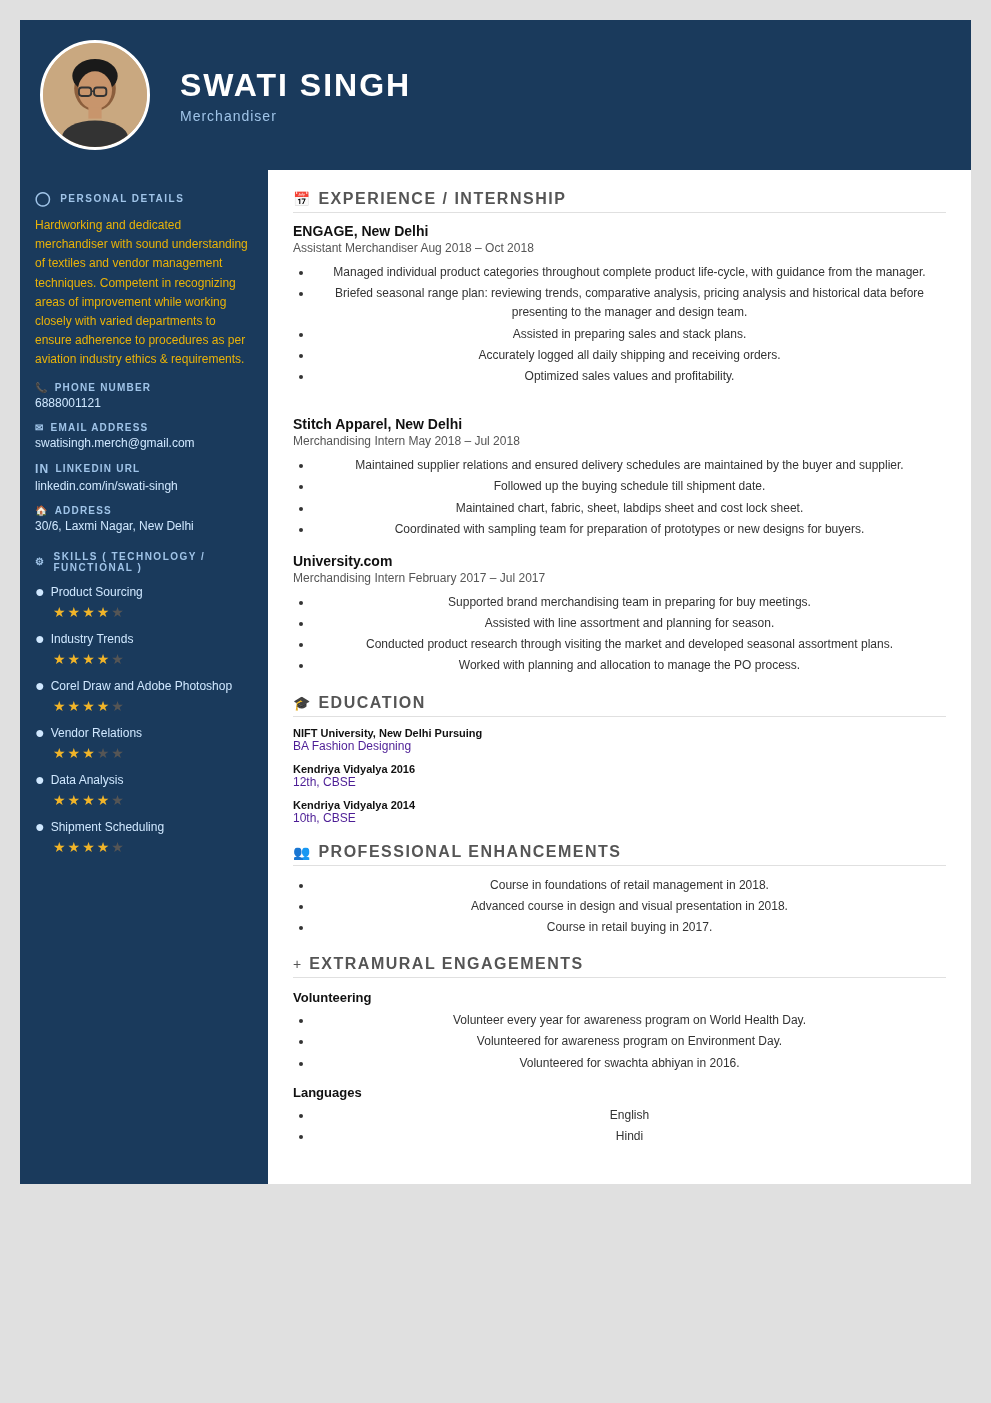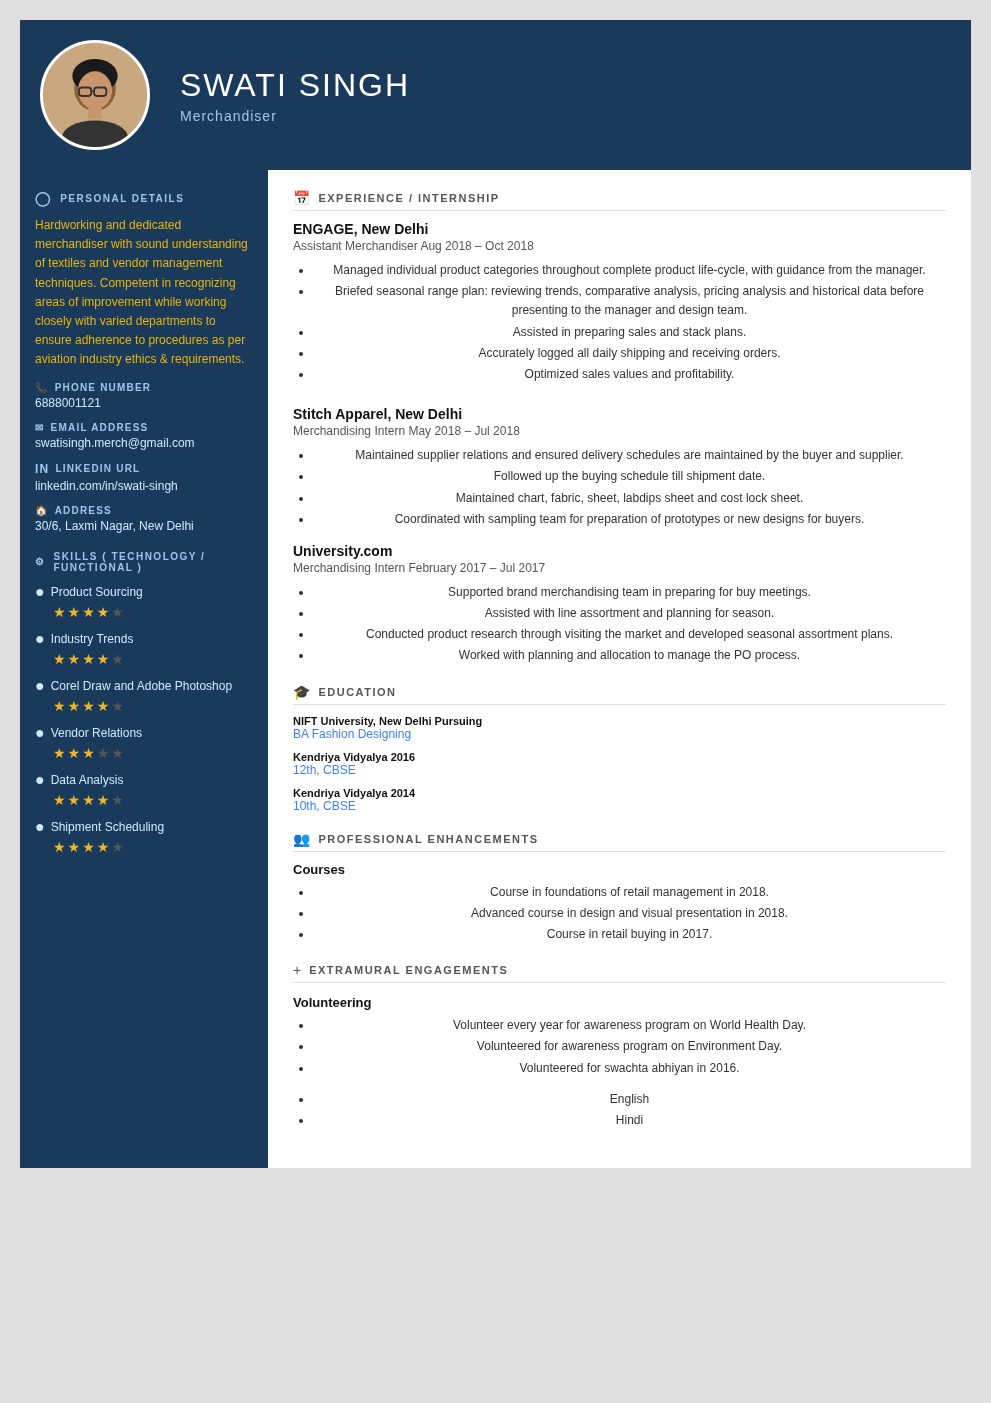--- a/index.html
+++ b/index.html
@@ -39,21 +39,21 @@
       align-items: center;
       justify-content: center;
     }
     .header-photo svg {
       width: 100%;
       height: 100%;
     }
     .header-info h1 {
       color: white;
       font-size: 32px;
-      font-weight: 400;
+      font-weight: 700;
       letter-spacing: 2px;
       text-transform: uppercase;
     }
     .header-info .subtitle {
       color: #a0c4e8;
       font-size: 14px;
       margin-top: 4px;
       letter-spacing: 1px;
     }
     
@@ -154,21 +154,21 @@
       gap: 8px;
       margin-bottom: 10px;
       border-bottom: 1px solid #e0e0e0;
       padding-bottom: 4px;
     }
     .section-icon {
       font-size: 14px;
       color: #555;
     }
     .section-title {
-      font-size: 11px;
+      font-size: 16px;
       font-weight: 700;
       letter-spacing: 1.5px;
       text-transform: uppercase;
       color: #555;
     }
     .company-name {
       font-weight: 700;
       font-size: 14px;
       margin-bottom: 2px;
       color: #111;
@@ -193,21 +193,21 @@
     .edu-entry {
       margin-bottom: 10px;
     }
     .edu-school {
       font-weight: 700;
       font-size: 11px;
       color: #111;
     }
     .edu-degree {
       font-size: 12px;
-      color: #3b82f6;
+      color: #4c1d95;
     }
     .courses-title {
       font-weight: 700;
       font-size: 13px;
       margin-bottom: 6px;
       color: #111;
     }
     .vol-title {
       font-weight: 700;
       font-size: 13px;
@@ -359,21 +359,21 @@
     </div>
 
     <div class="main">
 
       <div class="section">
         <div class="section-header">
           <span class="section-icon">📅</span>
           <span class="section-title">EXPERIENCE / INTERNSHIP</span>
         </div>
         <div id="experience-container">
-            <div style="margin-bottom: 22px;">
+            <div style="margin-bottom: 30px;">
               <div class="company-name">ENGAGE, New Delhi</div>
               <div class="job-subtitle">Assistant Merchandiser Aug 2018 – Oct 2018</div>
               <ul class="bullet-list">
                 <li>Managed individual product categories throughout complete product life-cycle, with guidance from the manager.</li>
                 <li>Briefed seasonal range plan: reviewing trends, comparative analysis, pricing analysis and historical data before presenting to the manager and design team.</li>
                 <li>Assisted in preparing sales and stack plans.</li>
                 <li>Accurately logged all daily shipping and receiving orders.</li>
                 <li>Optimized sales values and profitability.</li>
               </ul>
             </div>
@@ -419,39 +419,39 @@
               <div class="edu-degree">10th, CBSE</div>
             </div>
           </div>
       </div>
 
       <div class="section">
         <div class="section-header">
           <span class="section-icon">👥</span>
           <span class="section-title">PROFESSIONAL ENHANCEMENTS</span>
         </div>
-        <div class="courses-title">Courses</div>
         <ul class="bullet-list" id="courses-list">
             <li>Course in foundations of retail management in 2018.</li>
             <li>Advanced course in design and visual presentation in 2018.</li>
             <li>Course in retail buying in 2017.</li>
           </ul>
       </div>
 
       <div class="section">
         <div class="section-header">
           <span class="section-icon">+</span>
           <span class="section-title">EXTRAMURAL ENGAGEMENTS</span>
         </div>
         <div class="vol-title">Volunteering</div>
         <ul class="bullet-list" id="volunteering-list">
             <li>Volunteer every year for awareness program on World Health Day.</li>
             <li>Volunteered for awareness program on Environment Day.</li>
             <li>Volunteered for swachta abhiyan in 2016.</li>
           </ul>
+        <div class="lang-title">Languages</div>
         <ul class="bullet-list" id="languages-list">
             <li>English</li>
             <li>Hindi</li>
           </ul>
       </div>
 
     </div>
   </div>
 </div>
 

